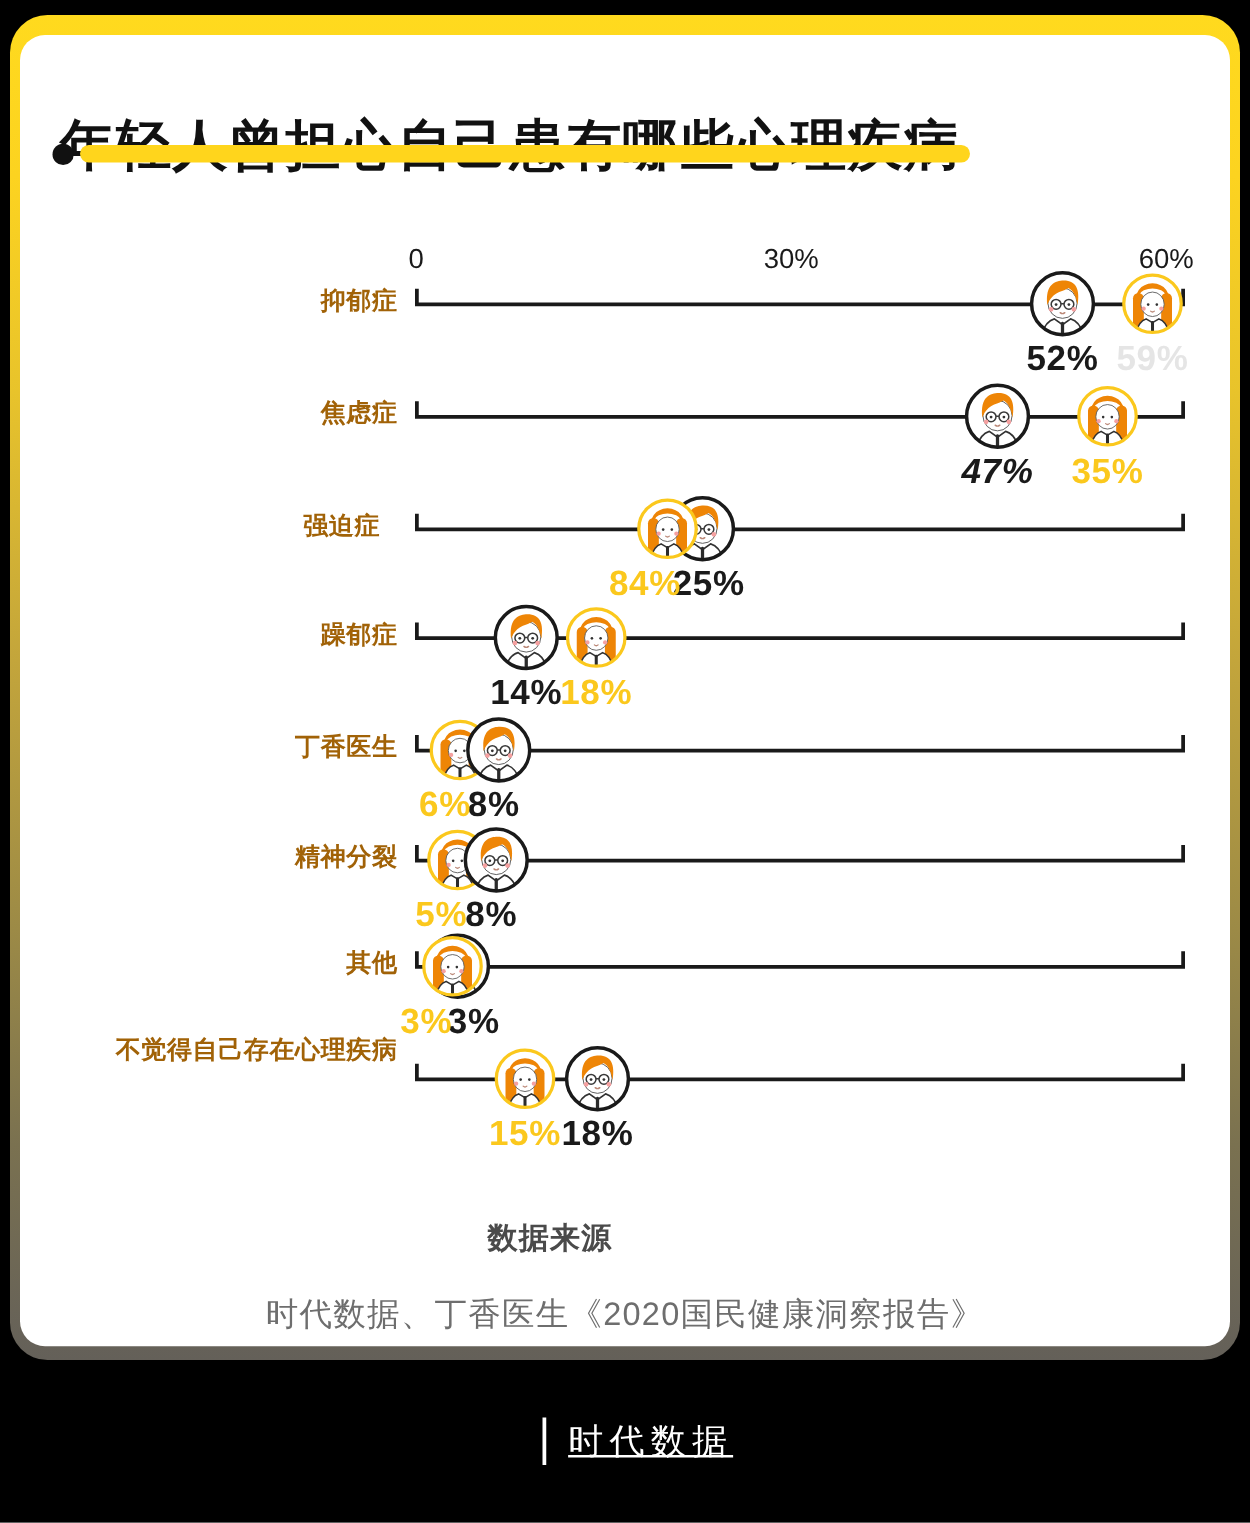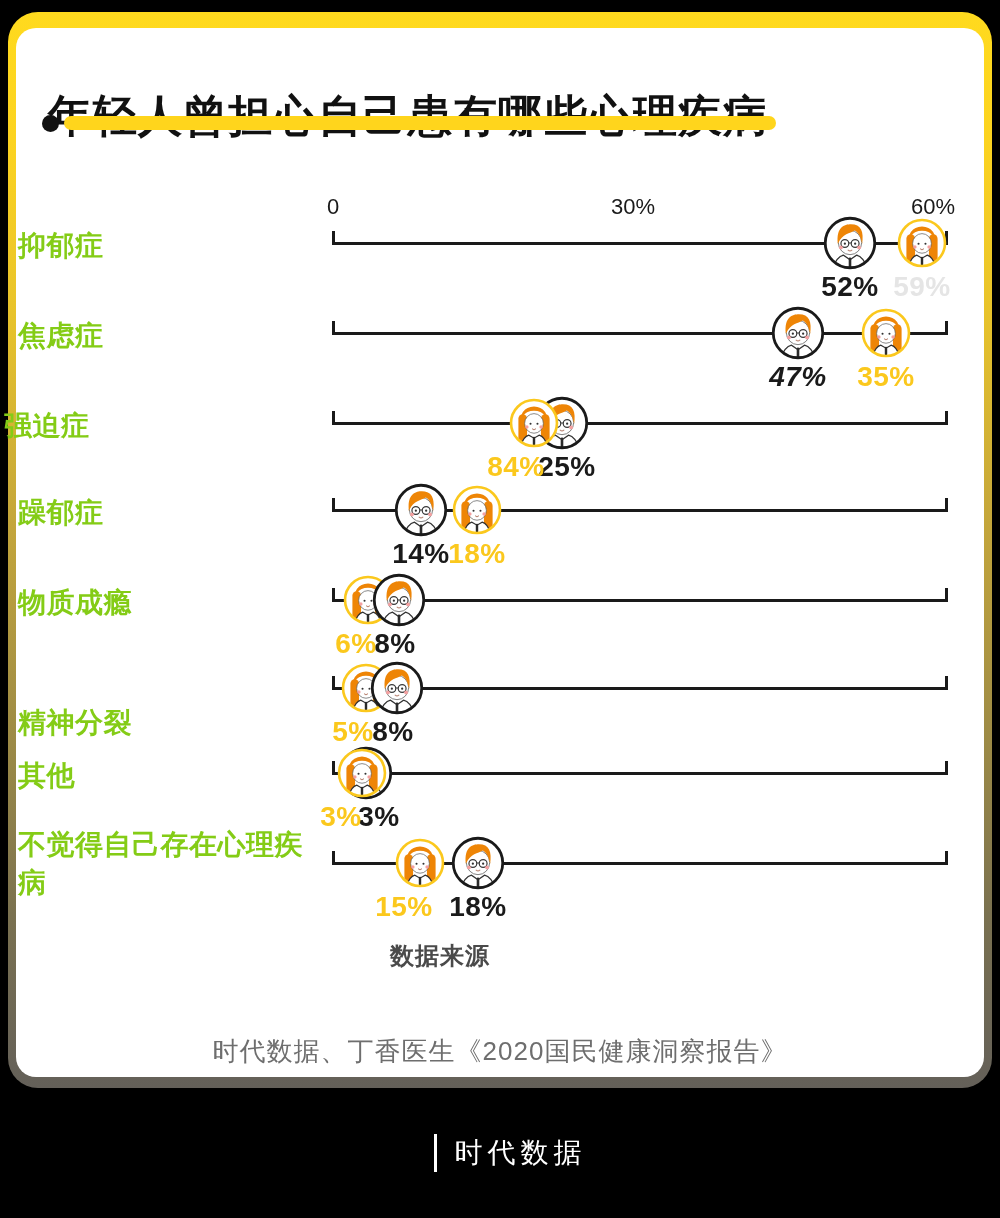--- a/index.html
+++ b/index.html
@@ -27,48 +27,48 @@
   }
   .title-dot{
     position:absolute;left:42px;top:115px;width:17px;height:17px;
     border-radius:50%;background:#111;
   }
   .axis-tick-label{
     position:absolute;top:194px;width:90px;text-align:center;
     font-size:22px;color:#1a1a1a;font-weight:500;
   }
   .cat-label{
-    position:absolute;width:300px;text-align:left;
-    font-size:28px;font-weight:700;color:#84cc16;letter-spacing:0.5px;
+    position:absolute;width:300px;text-align:right;
+    font-size:20px;font-weight:700;color:#a16207;letter-spacing:0.5px;
   }
   .row-line{position:absolute;height:3px;background:#1a1a1a;}
   .end-tick{position:absolute;width:3px;height:12px;background:#1a1a1a;}
   .avatar{position:absolute;}
   .val-label{
     position:absolute;width:120px;text-align:center;
     font-size:28px;font-weight:800;letter-spacing:0.5px;
   }
   .source-heading{
-    position:absolute;left:0;top:940px;width:880px;text-align:center;
+    position:absolute;left:0;top:974px;width:880px;text-align:center;
     font-size:24px;font-weight:700;color:#4a4a4a;letter-spacing:1px;
   }
   .source-text{
     position:absolute;left:0;top:1034px;width:1000px;text-align:center;
     font-size:26px;color:#6e6e6e;letter-spacing:1px;
   }
   .footer{
     position:absolute;left:0;bottom:0;width:1000px;height:130px;background:#000;
     display:flex;align-items:center;justify-content:center;
   }
   .footer-brand{
     font-family:"Liberation Serif","DejaVu Serif",serif;
     font-size:58px;color:#fff;letter-spacing:1px;line-height:1;
   }
   .footer-divider{width:3px;height:38px;background:#fff;margin:0 18px 0 20px;}
-  .footer-brand-cn{font-size:28px;color:#fff;letter-spacing:5px;font-weight:500;}
+  .footer-brand-cn{font-size:28px;color:#fff;letter-spacing:5px;font-weight:500;text-decoration:underline;}
 </style>
 </head>
 <body>
 
 <div class="frame"></div>
 <div class="card"></div>
 
 <h1 class="title">年轻人曾担心自己患有哪些心理疾病</h1>
 <div class="title-dot"></div>
 <div class="title-underline" style="background: rgb(255, 213, 28);"></div>
@@ -291,21 +291,21 @@
       <circle cx="34" cy="30.8" r="1.2" fill="#333333"></circle>
       <circle cx="21.8" cy="34.5" r="2" fill="#F5A0A0"></circle>
       <circle cx="38.2" cy="34.5" r="2" fill="#F5A0A0"></circle>
       <path d="M28.3,36.8 Q30,38.4 31.7,36.8" fill="none" stroke="#bb8877" stroke-width="1.2" stroke-linecap="round"></path>
     </g>
     <circle cx="30" cy="30" r="26.5" fill="none" stroke="#FBC81D" stroke-width="3"></circle>
   </svg>
 </div>
     <div class="val-label" style="left: 361px; top: 538px; color: rgb(26, 26, 26);">14%</div>
     <div class="val-label" style="left: 417px; top: 538px; color: rgb(251, 200, 29);">18%</div>
-    <div class="cat-label" style="left: 18px; top: 584px;">物质成瘾</div>
+    <div class="cat-label" style="left: 18px; top: 584px;">丁香医生</div>
     <div class="row-line" style="left: 332px; top: 599px; width: 616px;"></div>
     <div class="end-tick" style="left: 332px; top: 588px;"></div>
     <div class="end-tick" style="left: 945px; top: 588px;"></div>
     <div class="avatar" style="left: 342px; top: 574px;">
   <svg viewBox="0 0 60 60" width="52" height="52">
     <defs>
           <clipPath id="fclip">
             <circle cx="30" cy="30" r="26.5"></circle>
           </clipPath>
         </defs>
@@ -346,21 +346,21 @@
       <circle cx="35.5" cy="30.7" r="1.2" fill="#333333"></circle>
       <circle cx="20.3" cy="34.8" r="2" fill="#F5A0A0"></circle>
       <circle cx="39.7" cy="34.8" r="2" fill="#F5A0A0"></circle>
       <path d="M28,37.6 Q30,39.3 32,37.6" fill="none" stroke="#bb8877" stroke-width="1.2" stroke-linecap="round"></path>
     </g>
     <circle cx="30" cy="30" r="26.5" fill="none" stroke="#1a1a1a" stroke-width="3"></circle>
   </svg>
 </div>
     <div class="val-label" style="left: 335px; top: 628px; color: rgb(26, 26, 26);">8%</div>
     <div class="val-label" style="left: 296px; top: 628px; color: rgb(251, 200, 29);">6%</div>
-    <div class="cat-label" style="left: 18px; top: 704px;">精神分裂</div>
+    <div class="cat-label" style="left: 18px; top: 672px;">精神分裂</div>
     <div class="row-line" style="left: 332px; top: 687px; width: 616px;"></div>
     <div class="end-tick" style="left: 332px; top: 676px;"></div>
     <div class="end-tick" style="left: 945px; top: 676px;"></div>
     <div class="avatar" style="left: 340px; top: 662px;">
   <svg viewBox="0 0 60 60" width="52" height="52">
     <defs>
           <clipPath id="fclip">
             <circle cx="30" cy="30" r="26.5"></circle>
           </clipPath>
         </defs>
@@ -510,21 +510,21 @@
       <circle cx="26" cy="30.8" r="1.2" fill="#333333"></circle>
       <circle cx="34" cy="30.8" r="1.2" fill="#333333"></circle>
       <circle cx="21.8" cy="34.5" r="2" fill="#F5A0A0"></circle>
       <circle cx="38.2" cy="34.5" r="2" fill="#F5A0A0"></circle>
       <path d="M28.3,36.8 Q30,38.4 31.7,36.8" fill="none" stroke="#bb8877" stroke-width="1.2" stroke-linecap="round"></path>
     </g>
     <circle cx="30" cy="30" r="26.5" fill="none" stroke="#FBC81D" stroke-width="3"></circle>
   </svg>
 </div>
     <div class="val-label" style="left: 418px; top: 891px; color: rgb(26, 26, 26);">18%</div>
-    <div class="val-label" style="left: 344px; top: 891px; color: rgb(251, 200, 29); text-align: center;">15%</div>
+    <div class="val-label" style="left: 360px; top: 891px; color: rgb(251, 200, 29); text-align: center;">15%</div>
   </div>
 
 <div class="source-heading">数据来源</div>
 <div class="source-text">时代数据、丁香医生《2020国民健康洞察报告》</div>
 
 <div class="footer">
   <span class="footer-divider"></span>
   <span class="footer-brand-cn">时代数据</span>
 </div>
 

